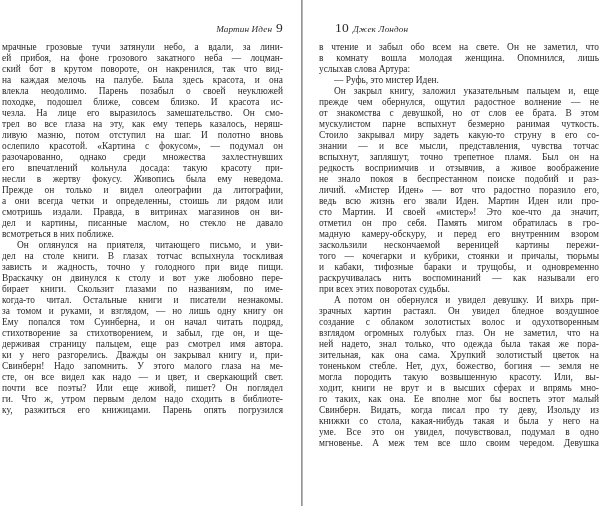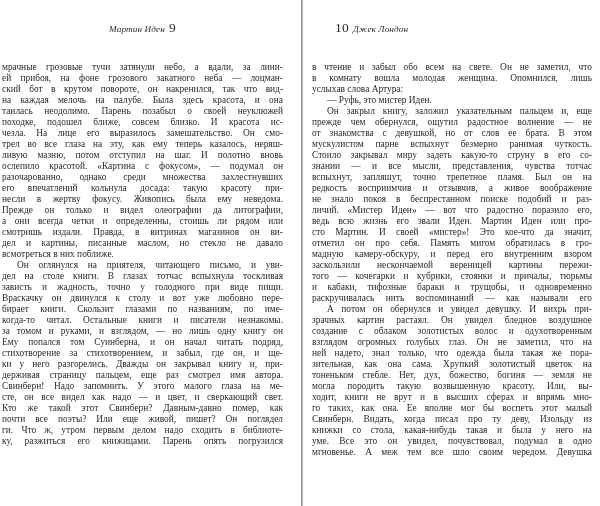--- a/index.html
+++ b/index.html
@@ -30,43 +30,42 @@
   }
   .page-header{
     position:absolute;
     top:19px;
     height:16px;
     white-space:nowrap;
     line-height:16px;
   }
   .head-left{
     left:2px;width:281px;
-    text-align:center;
+    text-align:right;
   }
   .head-right{
     left:335px;
     text-align:center;
   }
   .running-title{
     font-style:italic;
     font-size:9.2px;
     letter-spacing:.1px;
   }
   .page-number{
     font-size:13.5px;
     letter-spacing:.2px;
   }
   .page-body{
     position:absolute;
     top:42px;
     overflow:hidden;
-    margin-top:20px;
   }
   .body-left{ left:2px;   width:281px; height:410px; }
-  .body-right{ left:312px; width:280px; height:410px; }
+  .body-right{ left:319px; width:280px; height:410px; }
   .ln{
     font-size:9.4px;
     line-height:11px;
     height:11px;
     text-align:justify;
     text-align-last:justify;
     overflow:hidden;
     white-space:nowrap;
   }
   .ln.end{
@@ -84,21 +83,21 @@
   <section>
     <div class="page-header head-left">
       <span class="running-title">Мартин Иден</span>
       <span class="page-number">9</span>
     </div>
     <div class="page-body body-left">
         <div class="ln">мрачные грозовые тучи затянули небо, а вдали, за лини-</div>
         <div class="ln">ей прибоя, на фоне грозового закатного неба — лоцман-</div>
         <div class="ln">ский бот в крутом повороте, он накренился, так что вид-</div>
         <div class="ln">на каждая мелочь на палубе. Была здесь красота, и она</div>
-        <div class="ln">таилась неодолимо. Парень позабыл о своей неуклюжей</div>
+        <div class="ln">влекла неодолимо. Парень позабыл о своей неуклюжей</div>
         <div class="ln">походке, подошел ближе, совсем близко. И красота ис-</div>
         <div class="ln">чезла. На лице его выразилось замешательство. Он смо-</div>
         <div class="ln">трел во все глаза на эту, как ему теперь казалось, неряш-</div>
         <div class="ln">ливую мазню, потом отступил на шаг. И полотно вновь</div>
         <div class="ln">ослепило красотой. «Картина с фокусом», — подумал он</div>
         <div class="ln">разочарованно, однако среди множества захлестнувших</div>
         <div class="ln">его впечатлений кольнула досада: такую красоту при-</div>
         <div class="ln">несли в жертву фокусу. Живопись была ему неведома.</div>
         <div class="ln">Прежде он только и видел олеографии да литографии,</div>
         <div class="ln">а они всегда четки и определенны, стоишь ли рядом или</div>
@@ -107,25 +106,24 @@
         <div class="ln end">всмотреться в них поближе.</div>
         <div class="ln ind">Он оглянулся на приятеля, читающего письмо, и уви-</div>
         <div class="ln">дел на столе книги. В глазах тотчас вспыхнула тоскливая</div>
         <div class="ln">зависть и жадность, точно у голодного при виде пищи.</div>
         <div class="ln">Враскачку он двинулся к столу и вот уже любовно пере-</div>
         <div class="ln">бирает книги. Скользит глазами по названиям, по име-</div>
         <div class="ln">когда-то читал. Остальные книги и писатели незнакомы.</div>
         <div class="ln">за томом и руками, и взглядом, — но лишь одну книгу он</div>
         <div class="ln">Ему попался том Суинберна, и он начал читать подряд,</div>
         <div class="ln">стихотворение за стихотворением, и забыл, где он, и ще-</div>
+        <div class="ln">держивая страницу пальцем, еще раз смотрел имя автора.</div>
         <div class="ln">ки у него разгорелись. Дважды он закрывал книгу и, при-</div>
-        <div class="ln">держивая страницу пальцем, еще раз смотрел имя автора.</div>
         <div class="ln">Свинберн! Надо запомнить. У этого малого глаза на ме-</div>
         <div class="ln">сте, он все видел как надо — и цвет, и сверкающий свет.</div>
-        <div class="ln">Кто же такой этот Свинберн? Давным-давно помер, как</div>
         <div class="ln">почти все поэты? Или еще живой, пишет? Он поглядел</div>
         <div class="ln">ги. Что ж, утром первым делом надо сходить в библиоте-</div>
         <div class="ln">ку, разжиться его книжицами. Парень опять погрузился</div>
       </div>
   </section>
 
   <div class="divider"></div>
 
   <section>
     <div class="page-header head-right">
@@ -148,20 +146,21 @@
         <div class="ln">не знало покоя в беспрестанном поиске подобий и раз-</div>
         <div class="ln">личий. «Мистер Иден» — вот что радостно поразило его,</div>
         <div class="ln">ведь всю жизнь его звали Иден. Мартин Иден или про-</div>
         <div class="ln">сто Мартин. И своей «мистер»! Это кое-что да значит,</div>
         <div class="ln">отметил он про себя. Память мигом обратилась в гро-</div>
         <div class="ln">мадную камеру-обскуру, и перед его внутренним взором</div>
         <div class="ln">заскользили нескончаемой вереницей картины пережи-</div>
         <div class="ln">того — кочегарки и кубрики, стоянки и причалы, тюрьмы</div>
         <div class="ln">и кабаки, тифозные бараки и трущобы, и одновременно</div>
         <div class="ln">раскручивалась нить воспоминаний — как называли его</div>
+        <div class="ln end">при всех этих поворотах судьбы.</div>
         <div class="ln ind">А потом он обернулся и увидел девушку. И вихрь при-</div>
         <div class="ln">зрачных картин растаял. Он увидел бледное воздушное</div>
         <div class="ln">создание с облаком золотистых волос и одухотворенным</div>
         <div class="ln">взглядом огромных голубых глаз. Он не заметил, что на</div>
         <div class="ln">ней надето, знал только, что одежда была такая же пора-</div>
         <div class="ln">зительная, как она сама. Хрупкий золотистый цветок на</div>
         <div class="ln">тоненьком стебле. Нет, дух, божество, богиня — земля не</div>
         <div class="ln">могла породить такую возвышенную красоту. Или, вы-</div>
         <div class="ln">ходит, книги не врут и в высших сферах и впрямь мно-</div>
         <div class="ln">го таких, как она. Ее вполне мог бы воспеть этот малый</div>

